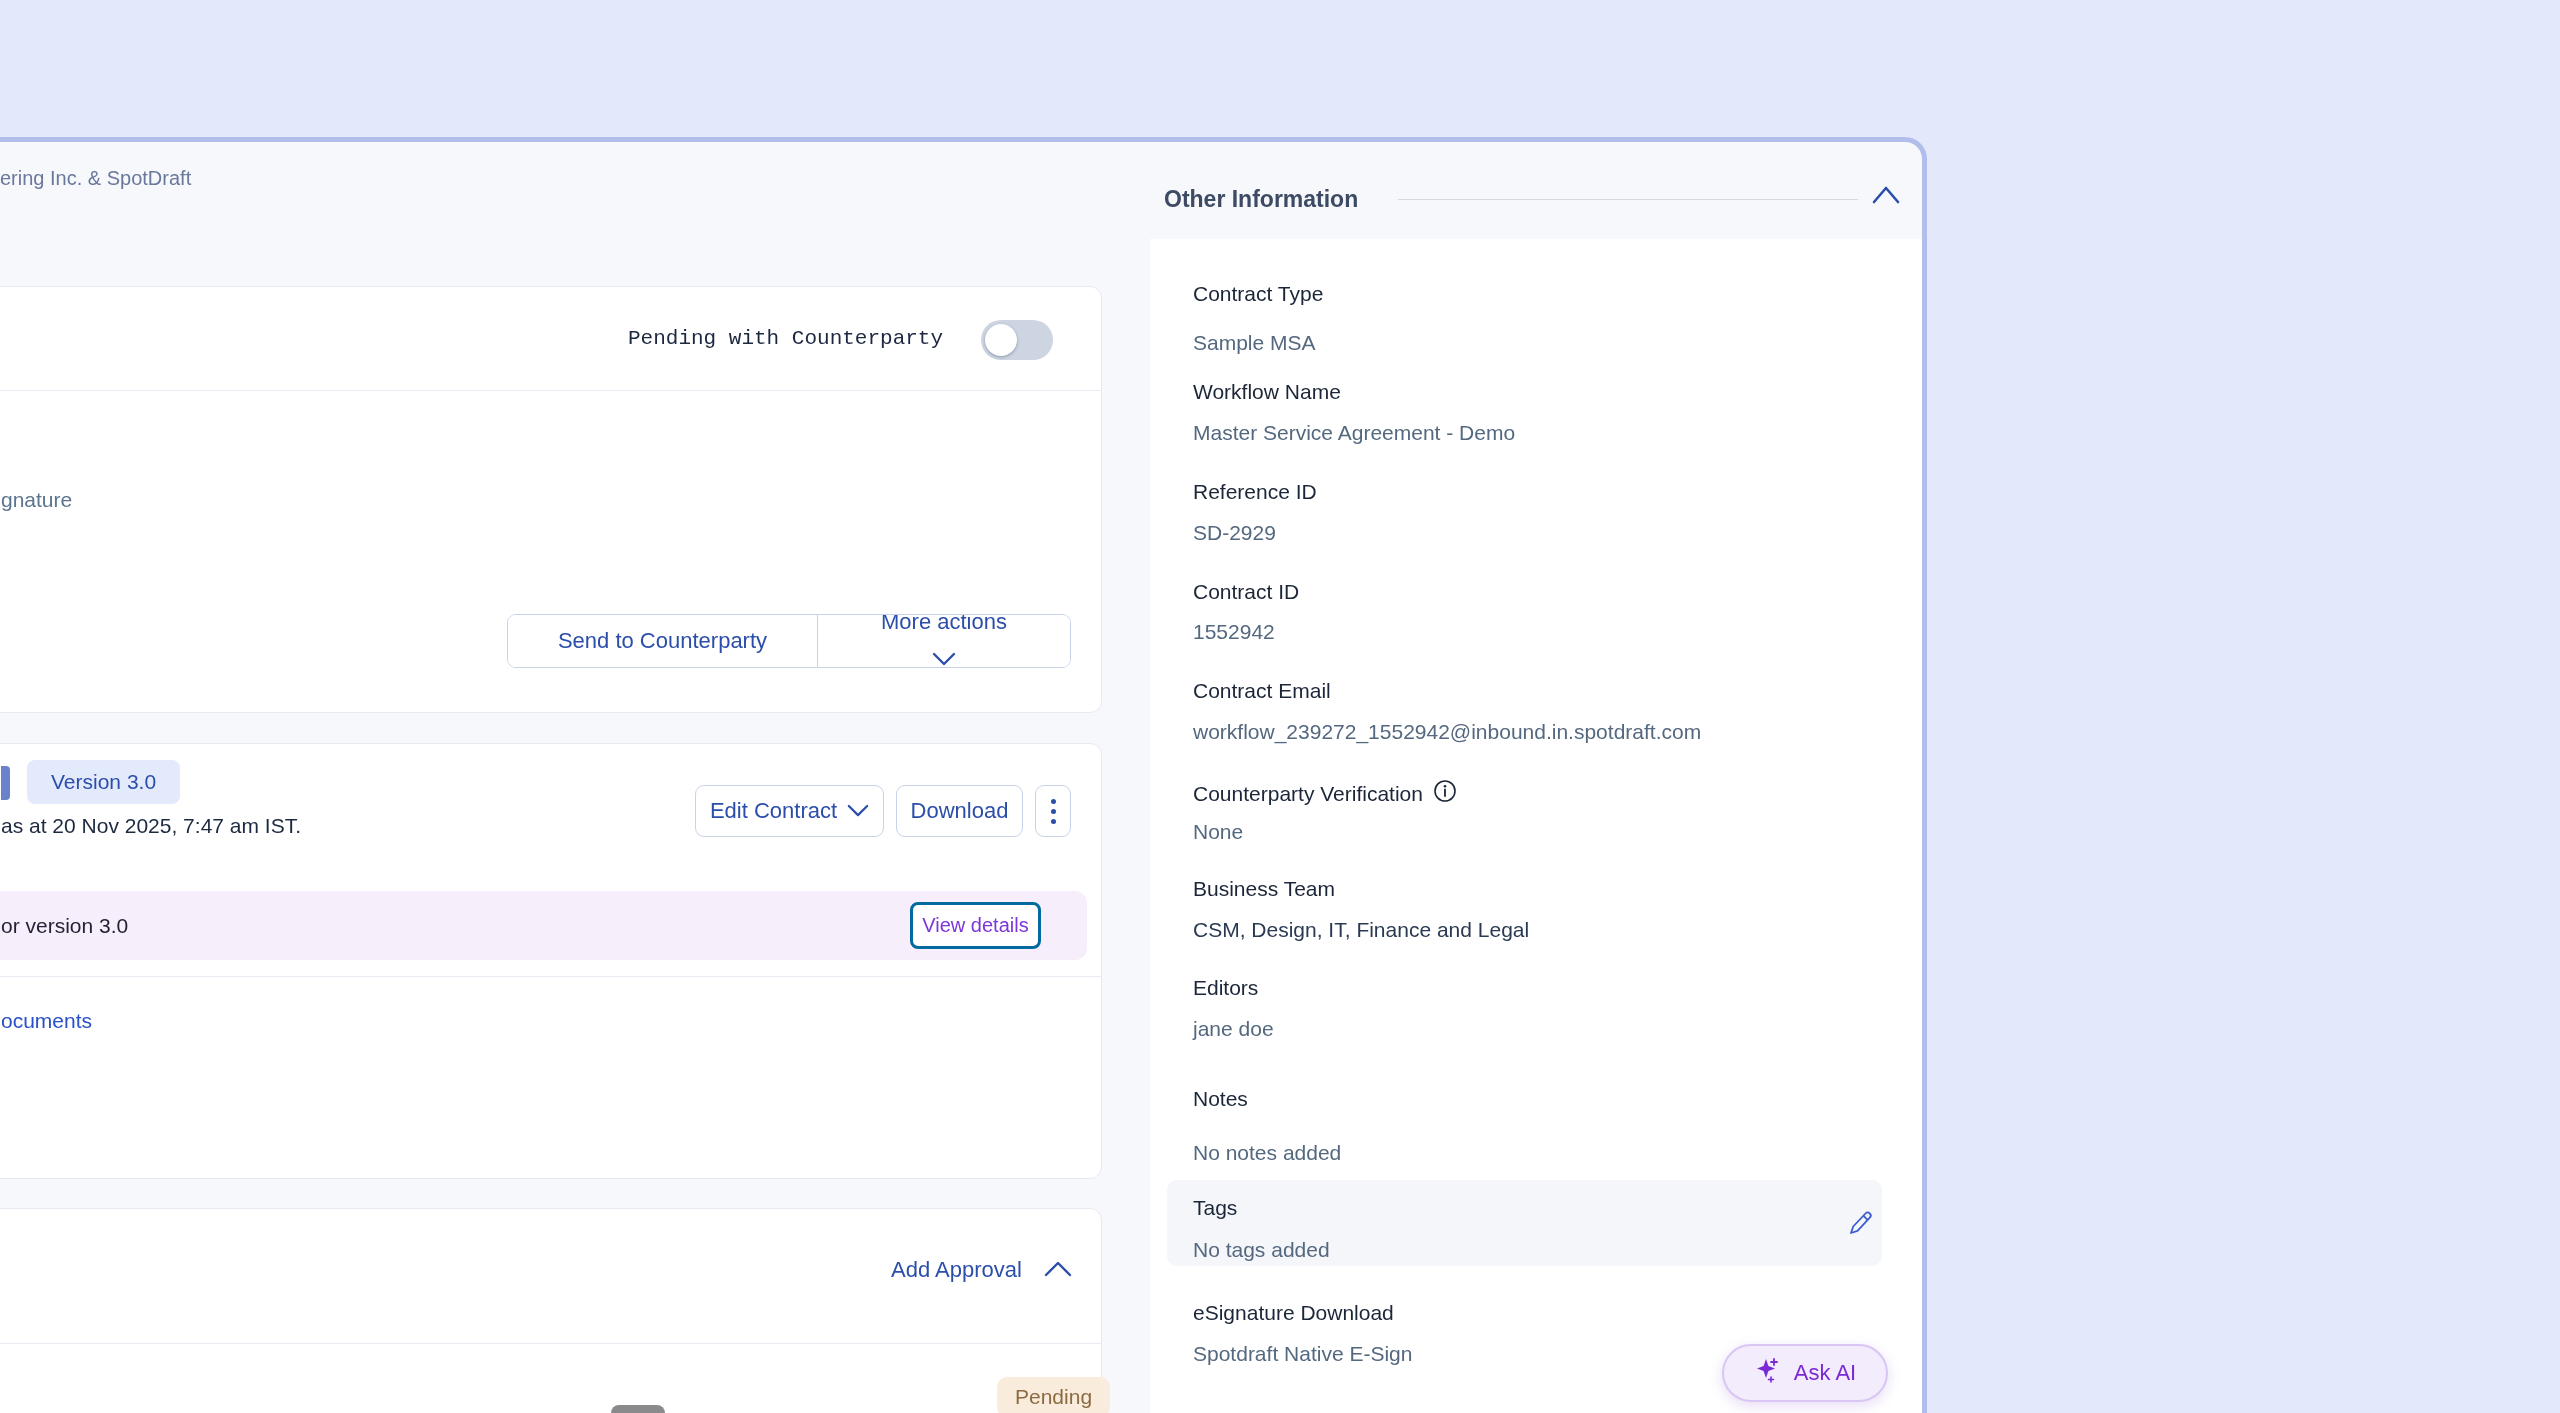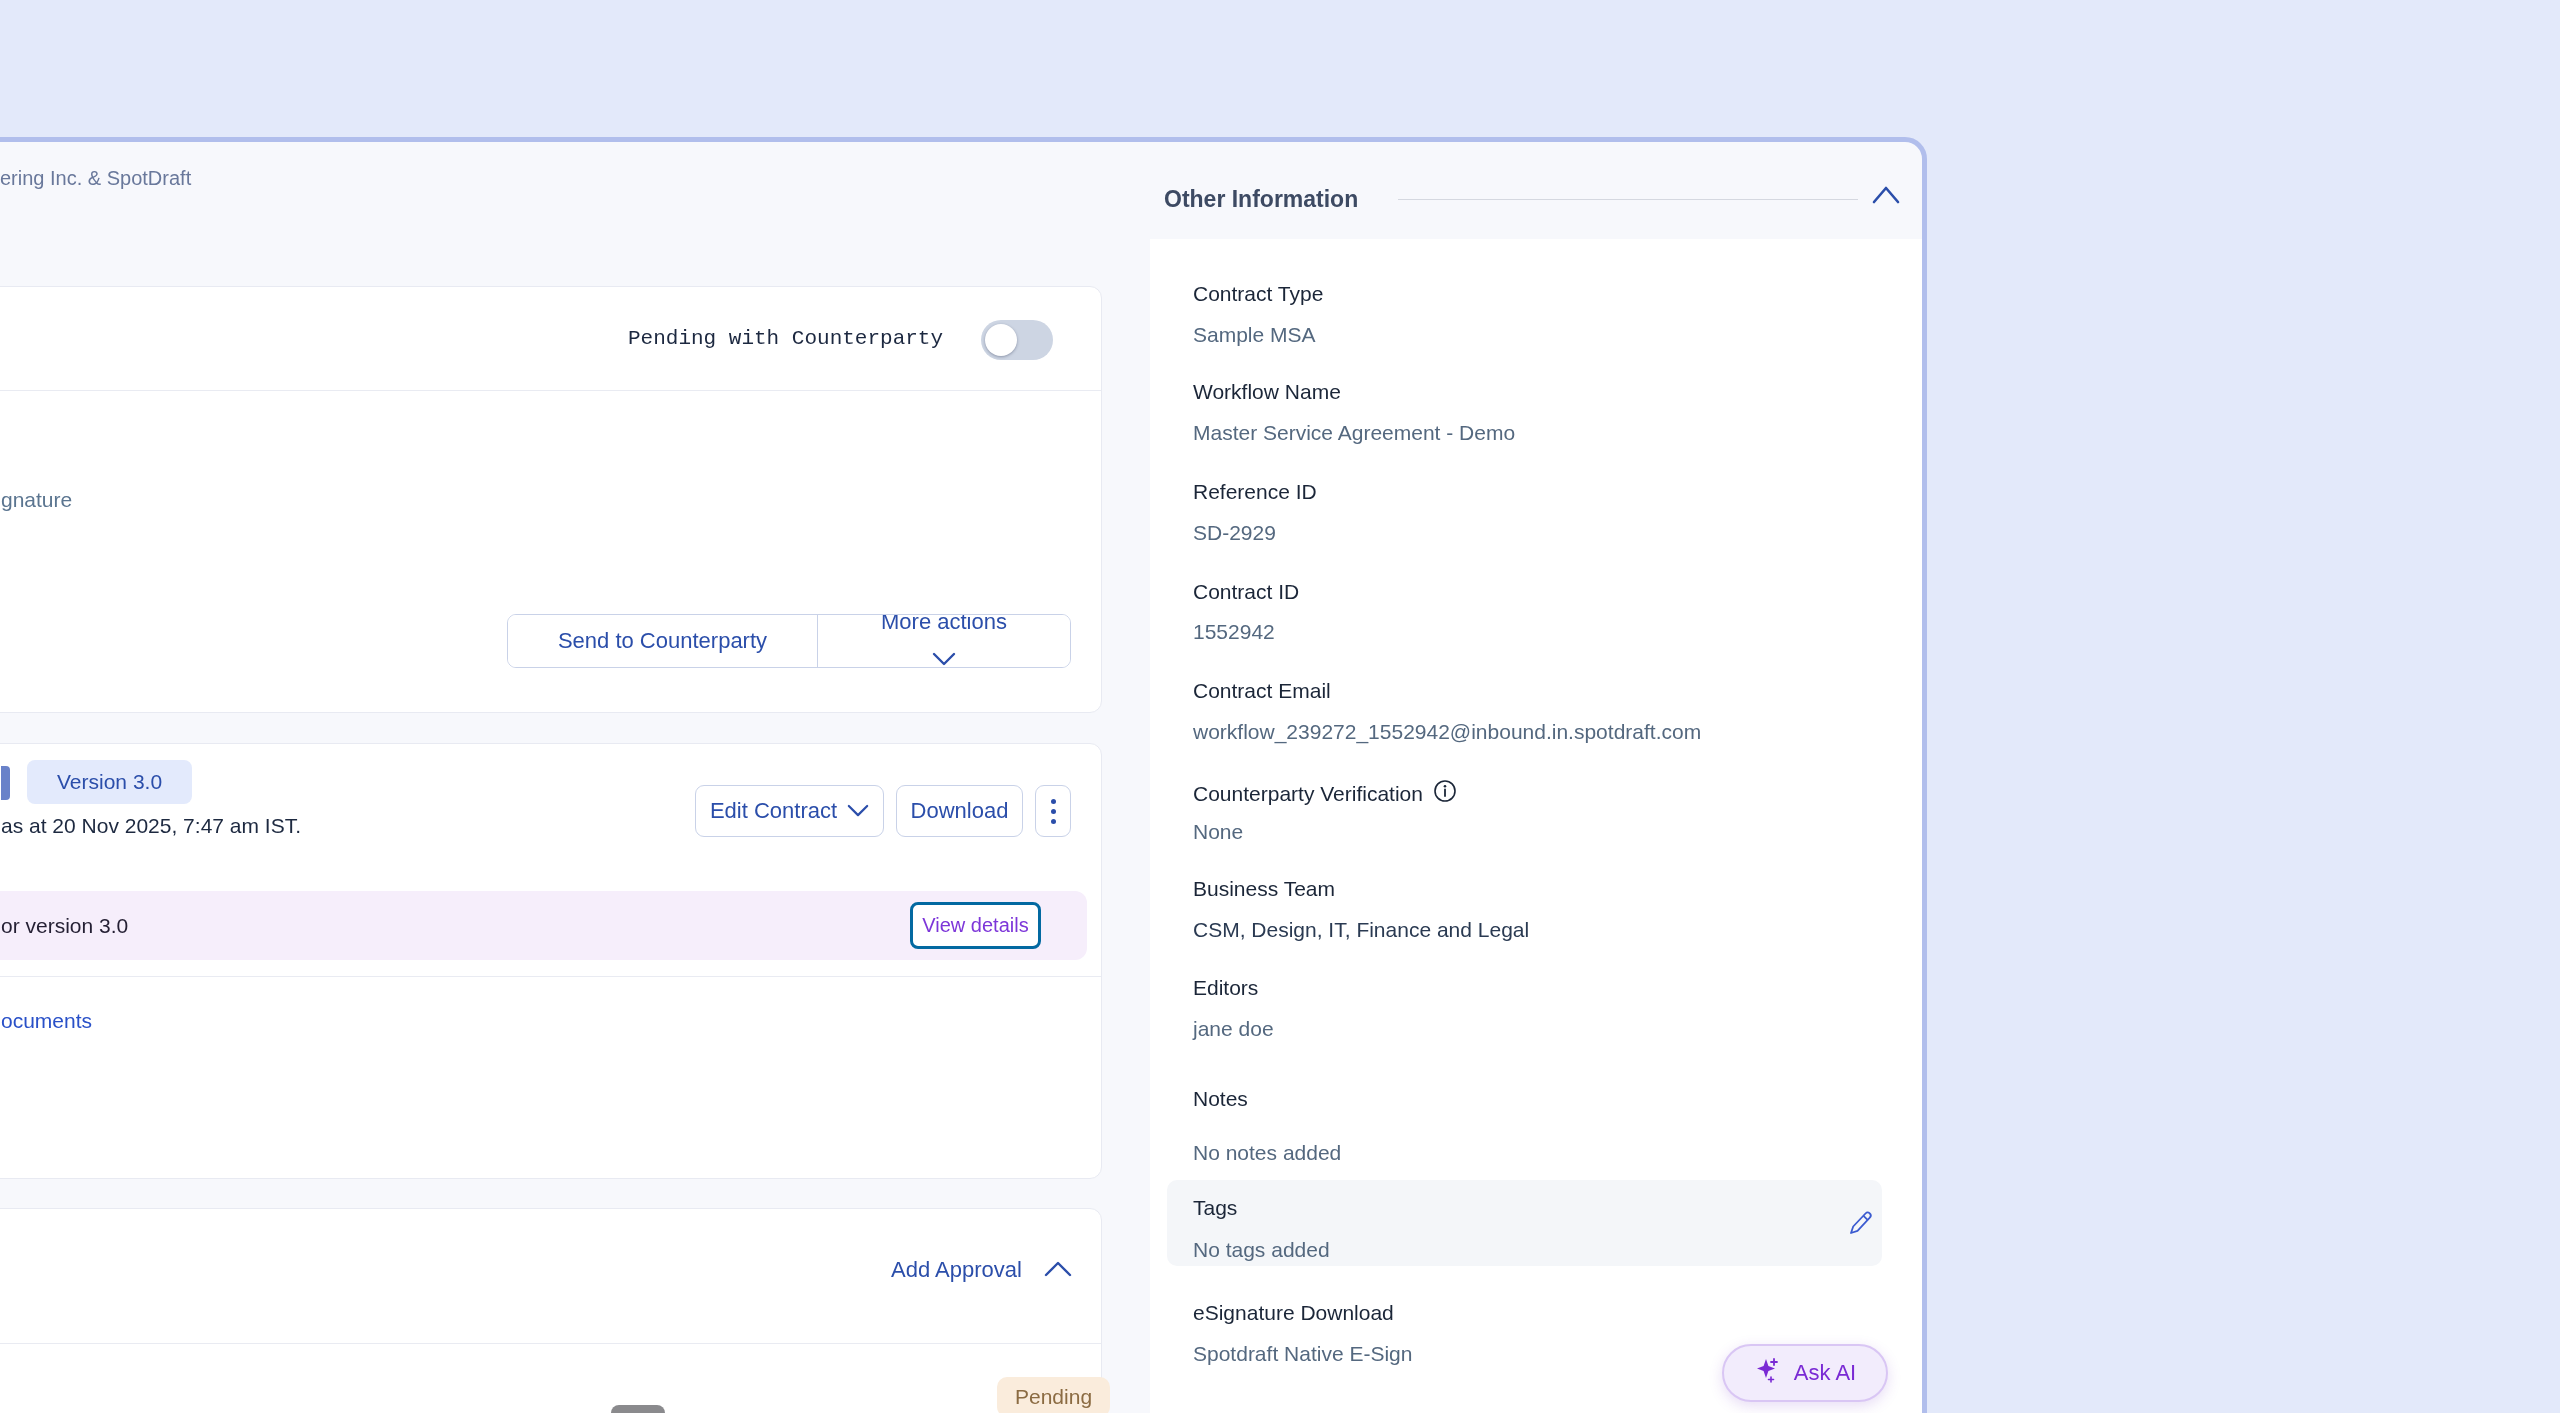--- a/index.html
+++ b/index.html
@@ -62,21 +62,21 @@
     background:#fff; border:none; white-space:nowrap;
   }
   .btn-group .seg:first-child { width:310px; border-right:1px solid #c9d2e8; }
   .btn-group .seg:last-child  { width:252px;flex-direction:column; }
 
   .version-sliver {
     position:absolute; left:24px; top:22px; width:9px; height:34px;
     background:#4f6cc0; border-radius:0 4px 4px 0; opacity:.85;
   }
   .version-badge {
-    position:absolute; left:50px; top:16px; height:44px; padding:0 30px;
+    position:absolute; left:50px; top:16px; height:44px; padding:0 24px;
     background:#e3eafc; border-radius:8px; color:#2b4eaa; font-size:21px;
     display:flex; align-items:center; white-space:nowrap;
   }
   .saved-at {
     position:absolute; left:24px; top:70px; font-size:21px; color:#1d2940;
     white-space:nowrap;
   }
   .btn-outline {
     position:absolute; top:41px; height:52px; background:#fff;
     border:1px solid #c9d2e8; border-radius:9px; color:#2b4eaa;
@@ -237,21 +237,21 @@
   <div class="oi-title">Other Information</div>
   <div class="oi-rule"></div>
   <div class="oi-collapse">
     <svg width="30" height="22" viewBox="0 0 30 22">
         <path d="M3 18 L15 4 L27 18" fill="none" stroke="#2b4eaa" stroke-width="2.6" stroke-linecap="round" stroke-linejoin="round"></path>
       </svg>
   </div>
 
   <div class="oi-panel">
     <div class="lbl" style="top:43px">Contract Type</div>
-    <div class="val" style="top:84px">Sample MSA</div>
+    <div class="val" style="top:92px">Sample MSA</div>
 
     <div class="lbl" style="top:141px">Workflow Name</div>
     <div class="val" style="top:182px">Master Service Agreement - Demo</div>
 
     <div class="lbl" style="top:241px">Reference ID</div>
     <div class="val" style="top:282px">SD-2929</div>
 
     <div class="lbl" style="top:341px">Contract ID</div>
     <div class="val" style="top:381px">1552942</div>
 

